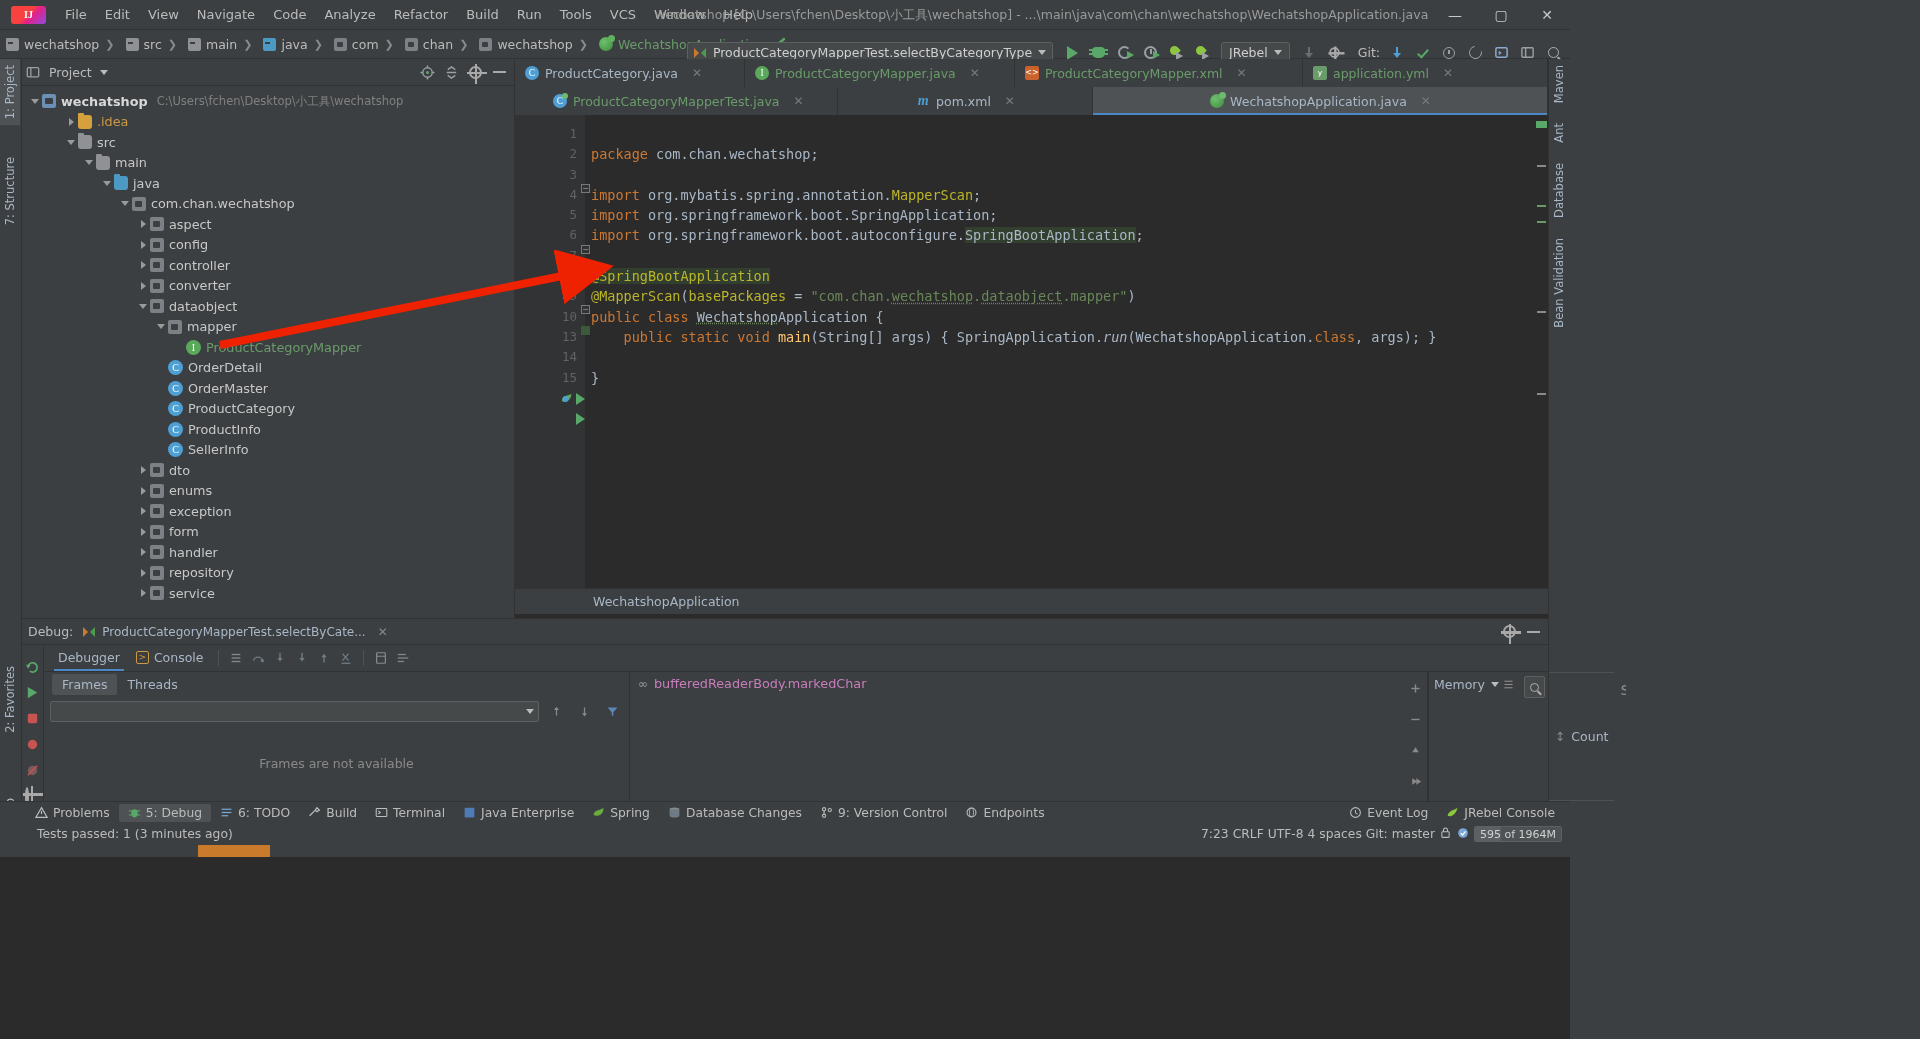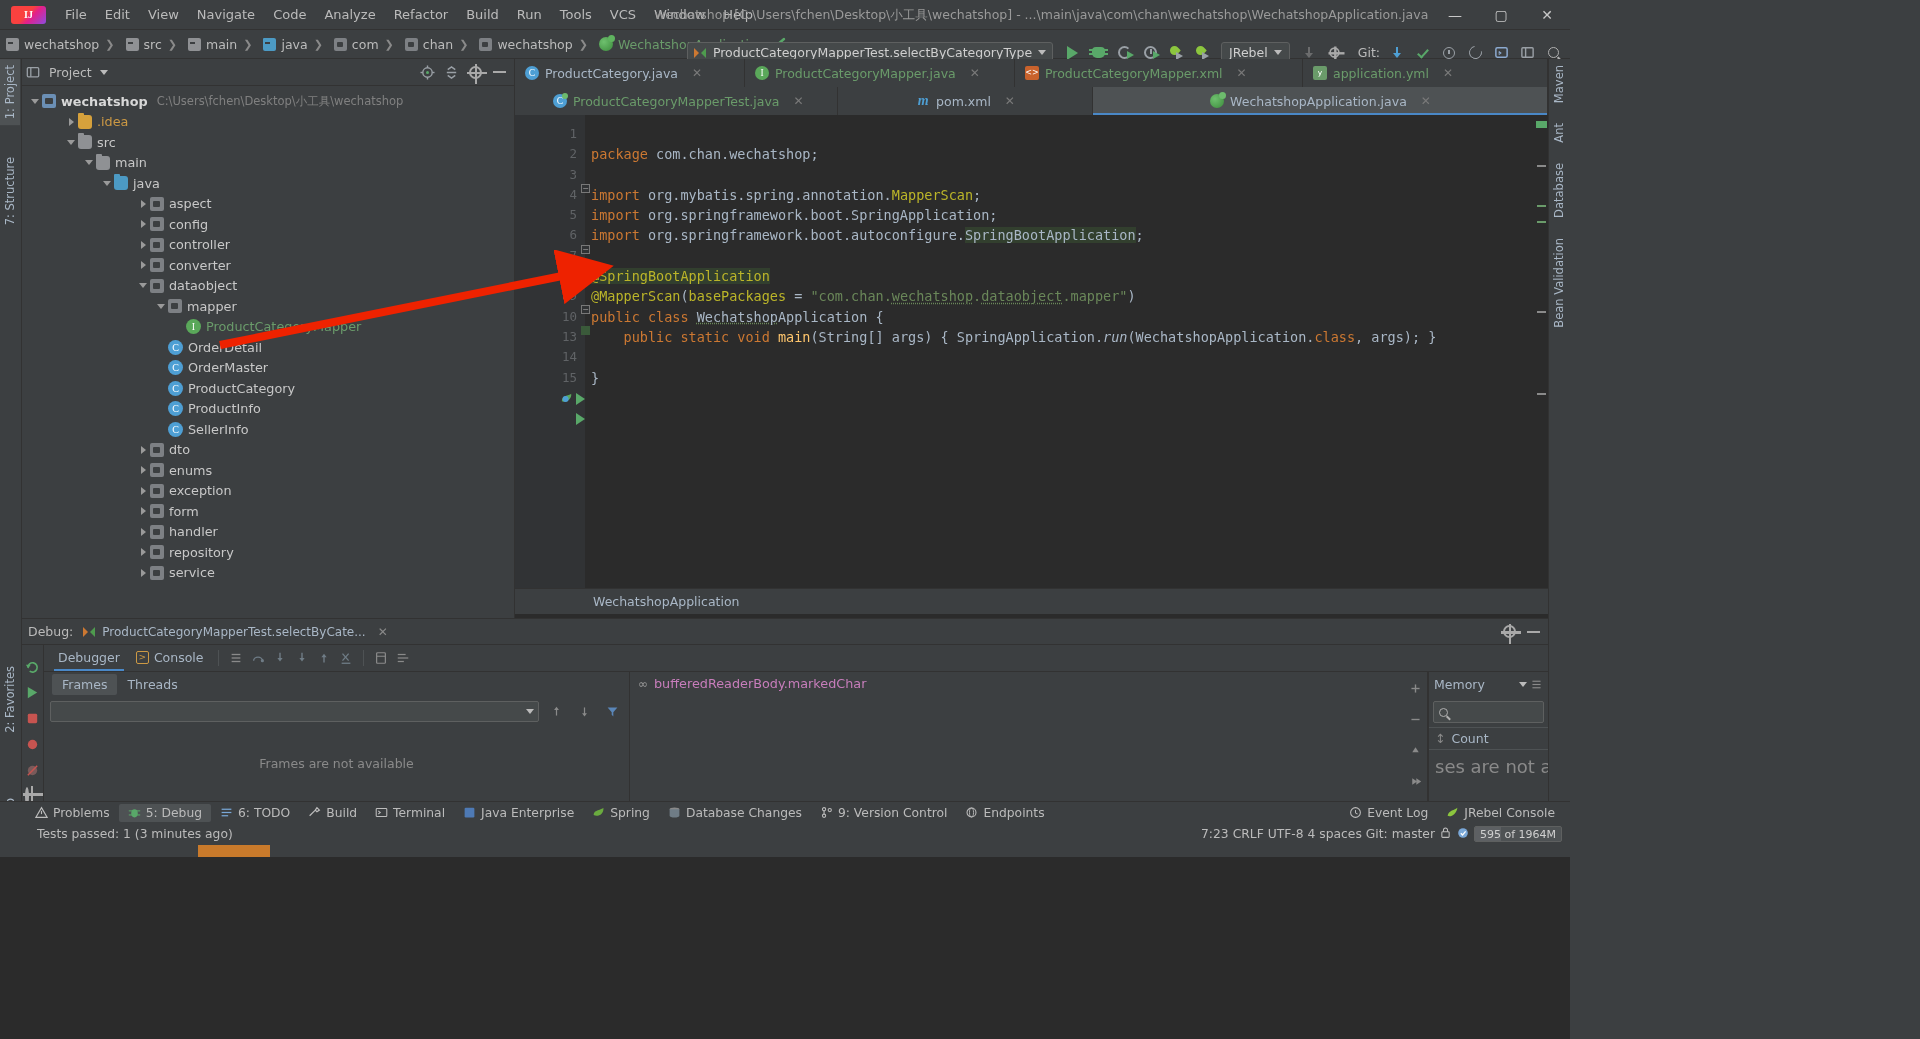--- a/index.html
+++ b/index.html
@@ -228,21 +228,21 @@
     flex:1;height:21px;background:#45494a;border:1px solid #5e6060;border-radius:2px;
     display:flex;align-items:center;padding:0 4px;
   }
   .combo .chev{margin-left:auto;}
   .frames-empty{flex:1;display:flex;align-items:center;justify-content:center;font-size:12.5px;color:#8a8a8a;}
   .col-vars{flex:1;display:flex;flex-direction:column;}
   .var-row{display:flex;align-items:center;padding:4px 0 0 8px;font-size:12.8px;}
   .var-ico{color:#9a9a9a;font-size:12px;margin-right:7px;letter-spacing:-1px;}
   .var-name{color:#c77dbb;}
   .vtoolbar{width:25px;display:flex;flex-direction:column;align-items:center;padding-top:6px;gap:11px;border-right:1px solid #323232;}
-  .col-mem{width:120px;border-left:1px solid #323232;display:flex;flex-direction:column;}
+  .col-mem{width:120px;border-left:1px solid #323232;display:flex;flex-direction:row;}
   .mem-hdr{height:25px;display:flex;align-items:center;padding:0 5px;font-size:12.5px;color:#a9b7c6;}
   .mem-search{
     height:22px;margin:4px;background:#45494a;border:1px solid #5e6060;border-radius:2px;
     display:flex;align-items:center;padding:0 5px;
   }
   .mem-count{display:flex;align-items:center;padding:3px 6px;font-size:12.5px;color:#a9b7c6;border-top:1px solid #4e5254;border-bottom:1px solid #4e5254;}
   .mem-note{padding:6px;font-size:18px;color:#8a8a8a;white-space:nowrap;overflow:hidden;}
 
   
   .bottombar{
@@ -508,20 +508,27 @@
             </span>
             <span class="node-ico ni-folder"></span>
             <span>main</span>
           </div>
           <div class="row" style="padding-left: 78px;">
             <span class="tw">
               <span class="tri-d"></span>
             </span>
             <span class="node-ico ni-folder java"></span>
             <span>java</span>
+          </div>
+          <div class="row" style="padding-left: 96px;">
+            <span class="tw">
+              <span class="tri-d"></span>
+            </span>
+            <span class="node-ico ni-pkg"></span>
+            <span>com.chan.wechatshop</span>
           </div>
           <div class="row" style="padding-left: 114px;">
             <span class="tw">
               <span class="tri-r"></span>
             </span>
             <span class="node-ico ni-pkg"></span>
             <span>aspect</span>
           </div>
           <div class="row" style="padding-left: 114px;">
             <span class="tw">

